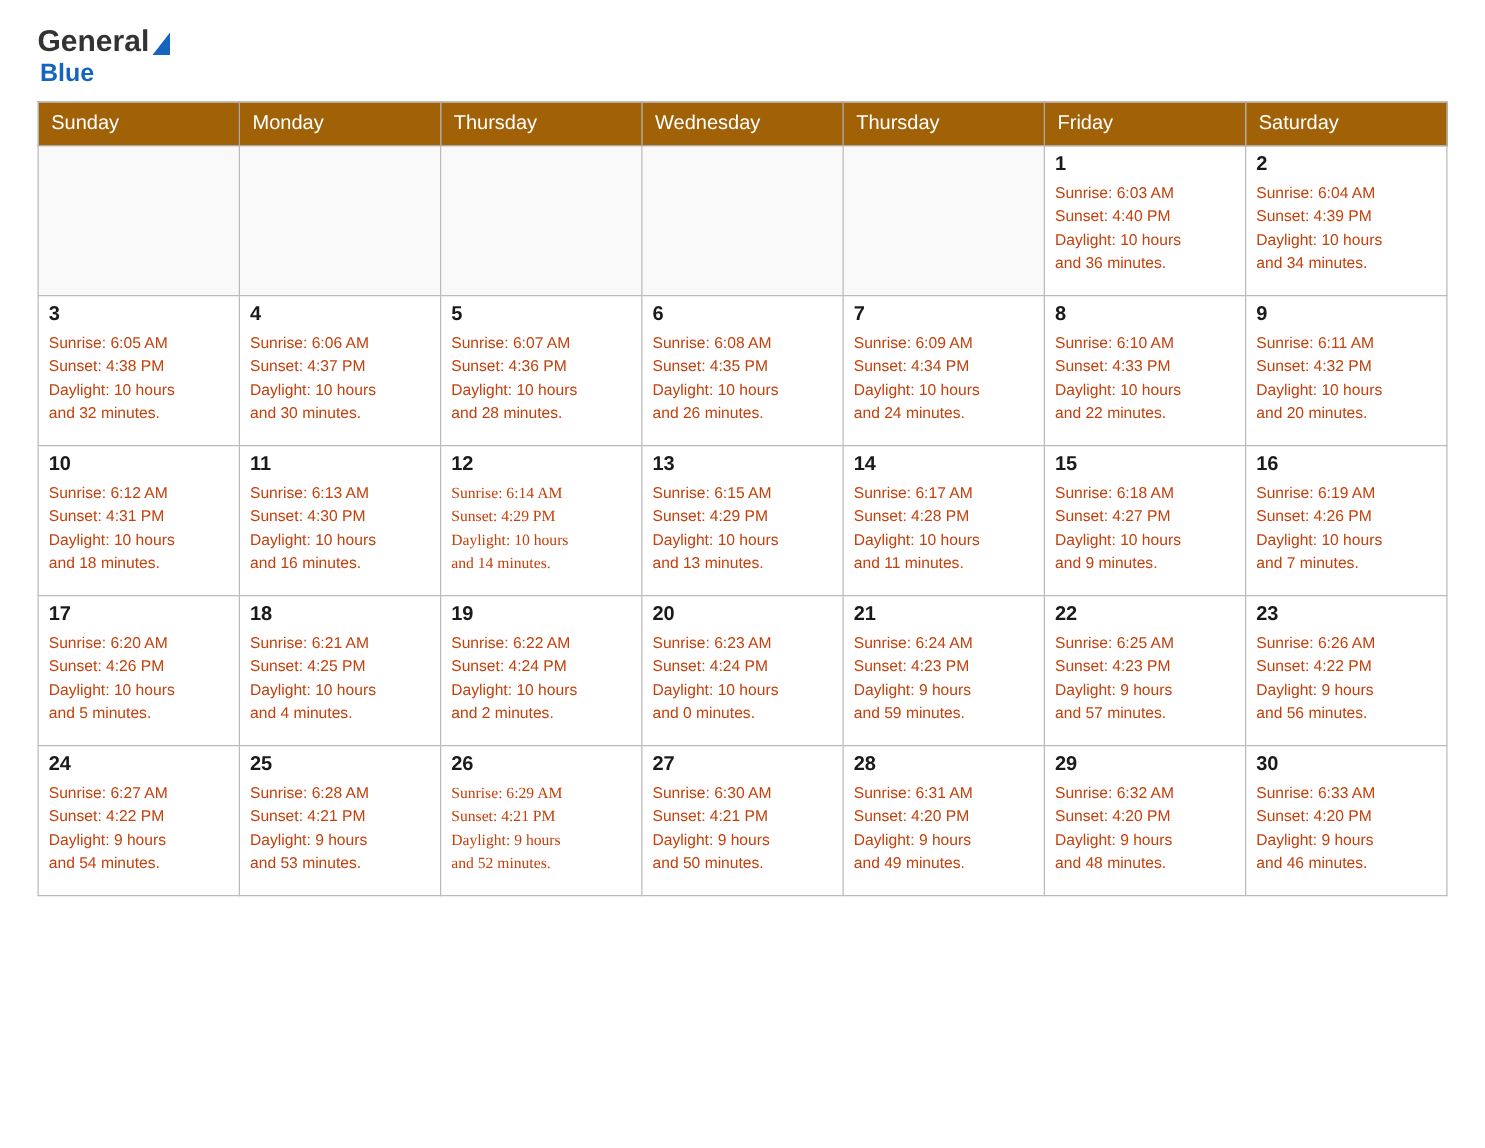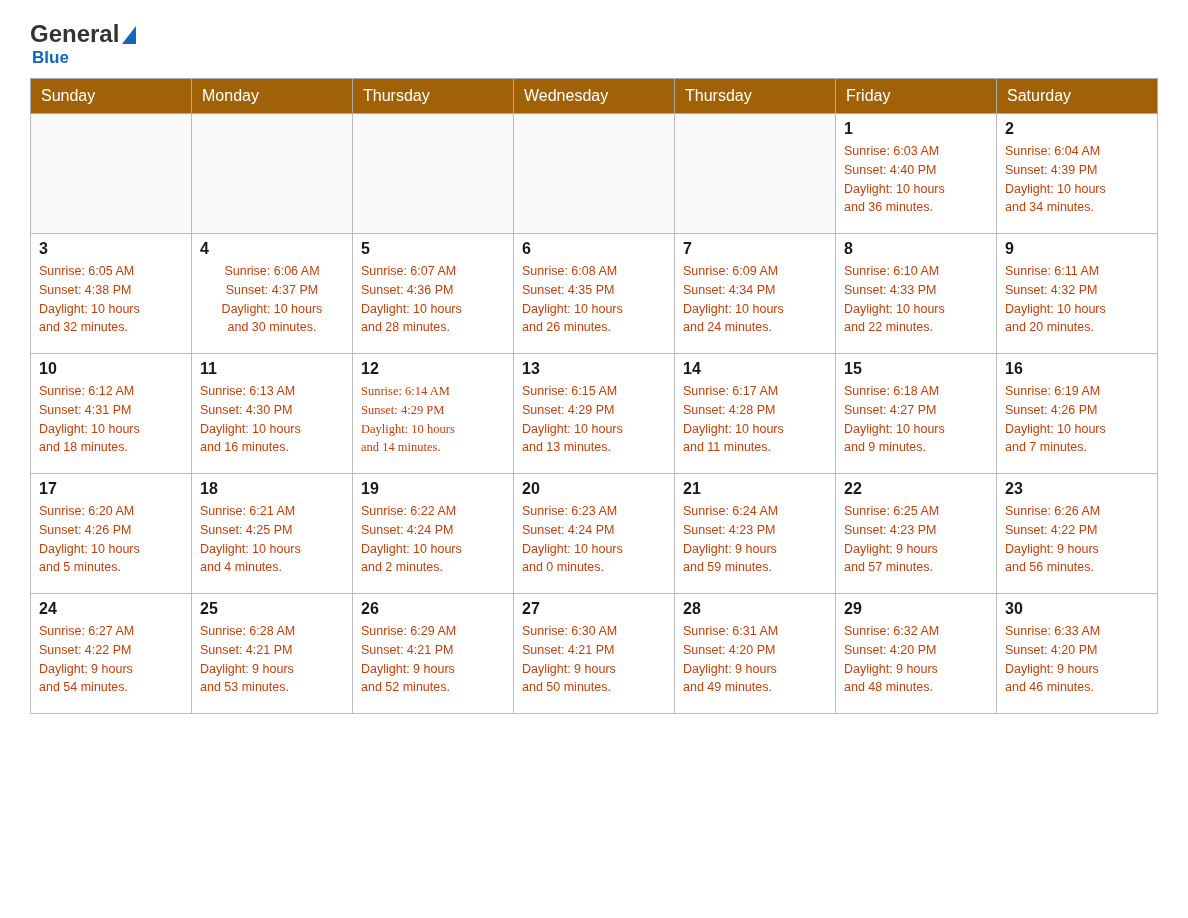--- a/index.html
+++ b/index.html
@@ -95,21 +95,21 @@
 </head>
 <body>
 
 <div class="header">
   <div class="logo-wrapper">
     <div class="logo-top">
       <span style="font-size:24px;font-weight:bold;color:#333;font-family:Arial;">General</span>
       <span class="logo-triangle"></span>
     </div>
     <div class="logo-bottom">
-      <span style="font-size:17px;font-weight:bold;color:#1565c0;font-family:Arial;">Blue</span>
+      <span style="font-size:20px;font-weight:bold;color:#1565c0;font-family:Arial;">Blue</span>
     </div>
   </div>
   <div class="title-section">
   </div>
 </div>
 
 <table class="calendar">
   <thead>
     <tr>
     <th>Sunday</th>
@@ -146,21 +146,21 @@
       <tr>
         <td>
           <span class="day-number">3</span>
           <div class="day-info" style="white-space: pre-line;">Sunrise: 6:05 AM
 Sunset: 4:38 PM
 Daylight: 10 hours
 and 32 minutes.</div>
         </td>
         <td>
           <span class="day-number">4</span>
-          <div class="day-info" style="white-space: pre-line; text-align: center;">Sunrise: 6:06 AM
+          <div class="day-info" style="white-space: pre-line;">Sunrise: 6:06 AM
 Sunset: 4:37 PM
 Daylight: 10 hours
 and 30 minutes.</div>
         </td>
         <td>
           <span class="day-number">5</span>
           <div class="day-info" style="white-space: pre-line;">Sunrise: 6:07 AM
 Sunset: 4:36 PM
 Daylight: 10 hours
 and 28 minutes.</div>
@@ -306,21 +306,21 @@
         </td>
         <td>
           <span class="day-number">25</span>
           <div class="day-info" style="white-space: pre-line;">Sunrise: 6:28 AM
 Sunset: 4:21 PM
 Daylight: 9 hours
 and 53 minutes.</div>
         </td>
         <td>
           <span class="day-number">26</span>
-          <div class="day-info" style="white-space: pre-line;">Sunrise: 6:29 AM
+          <div class="day-info" style="white-space: pre-line; font-family: Liberation Serif, serif;">Sunrise: 6:29 AM
 Sunset: 4:21 PM
 Daylight: 9 hours
 and 52 minutes.</div>
         </td>
         <td>
           <span class="day-number">27</span>
           <div class="day-info" style="white-space: pre-line;">Sunrise: 6:30 AM
 Sunset: 4:21 PM
 Daylight: 9 hours
 and 50 minutes.</div>

